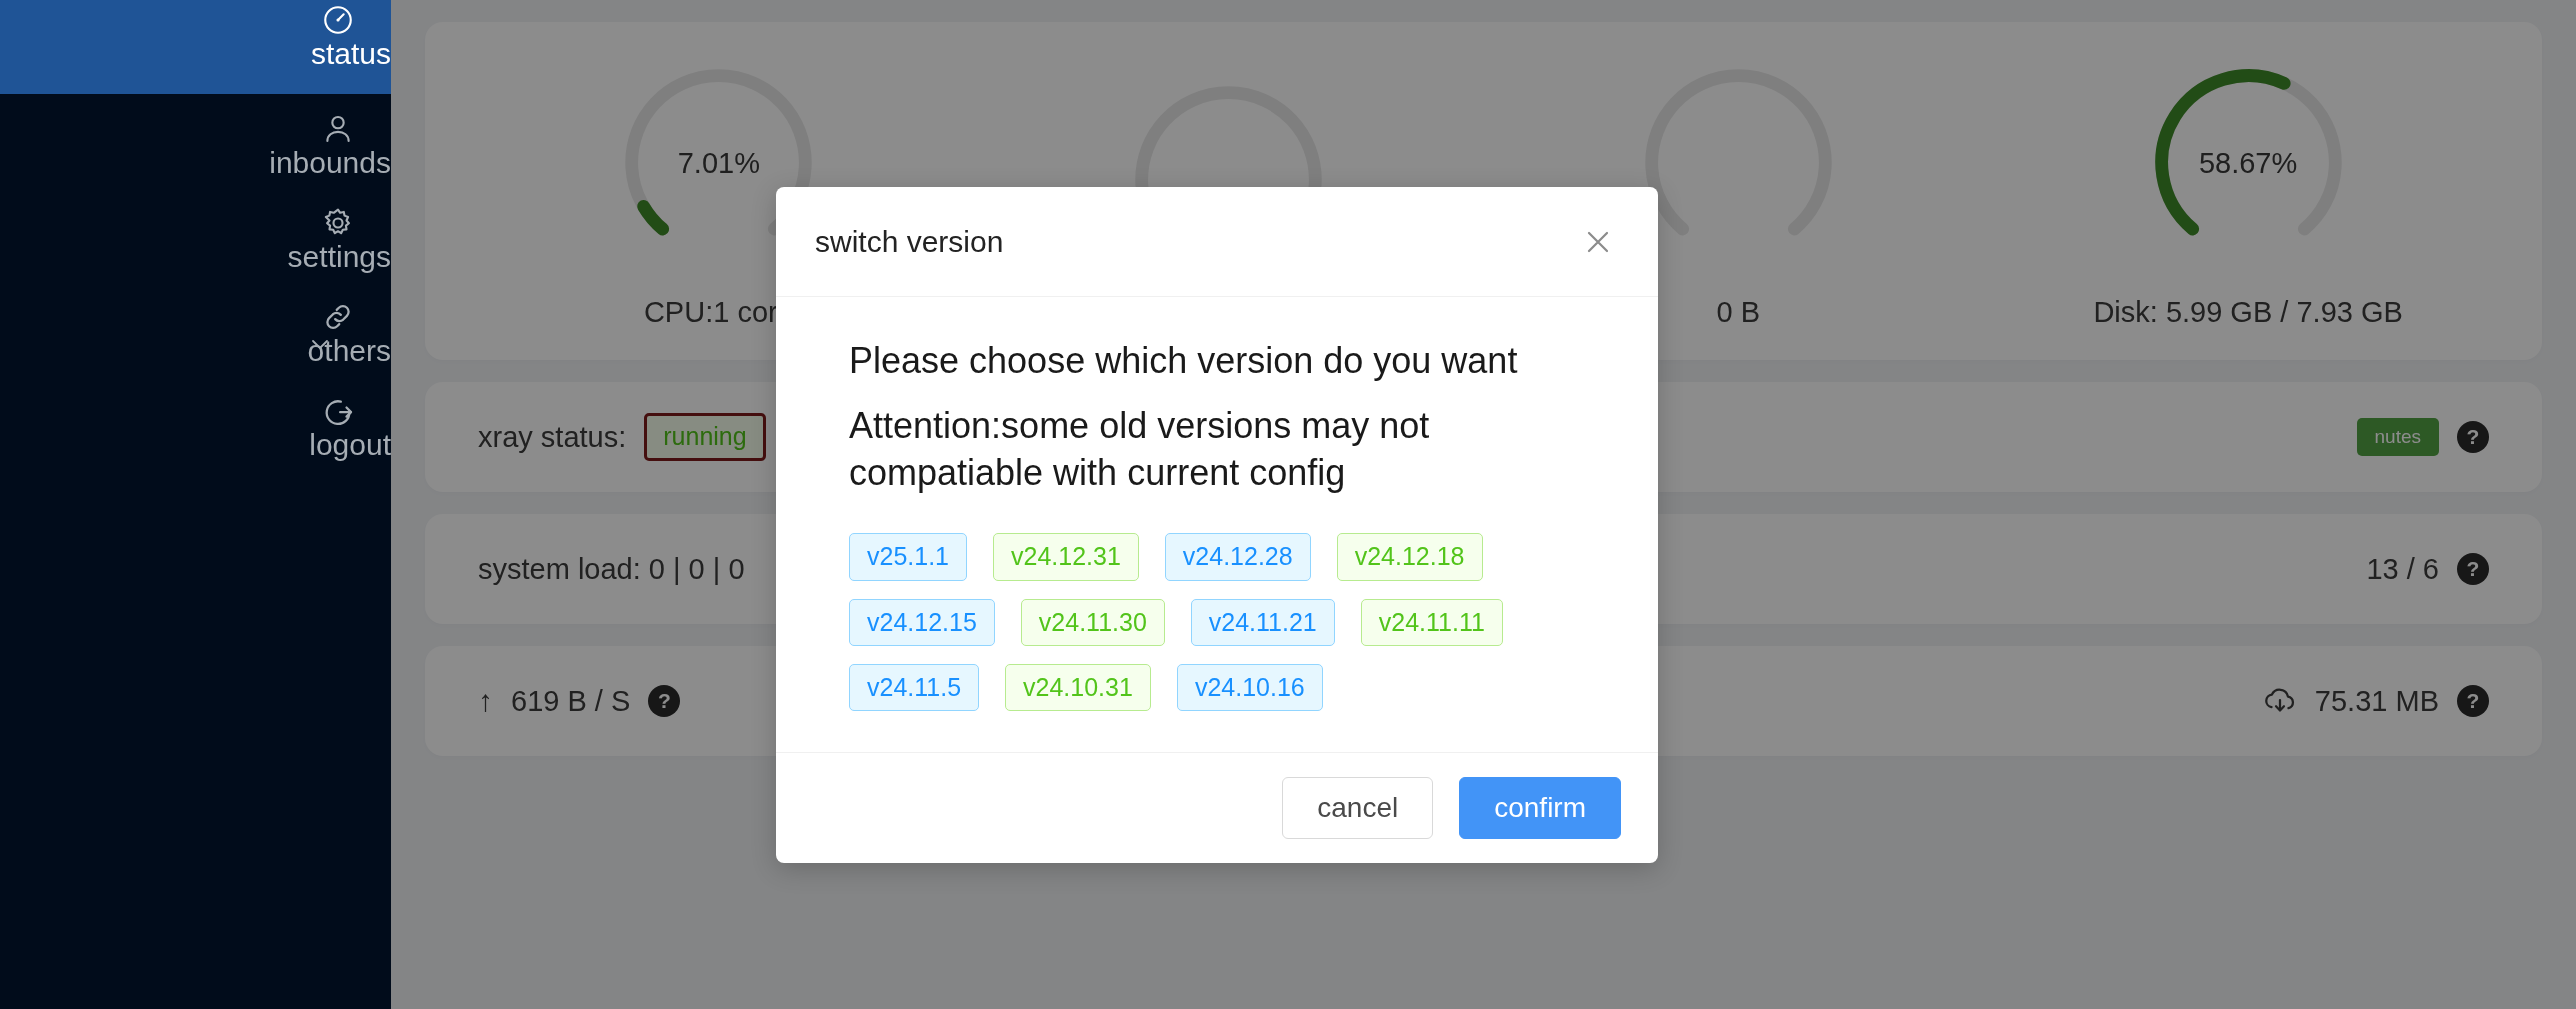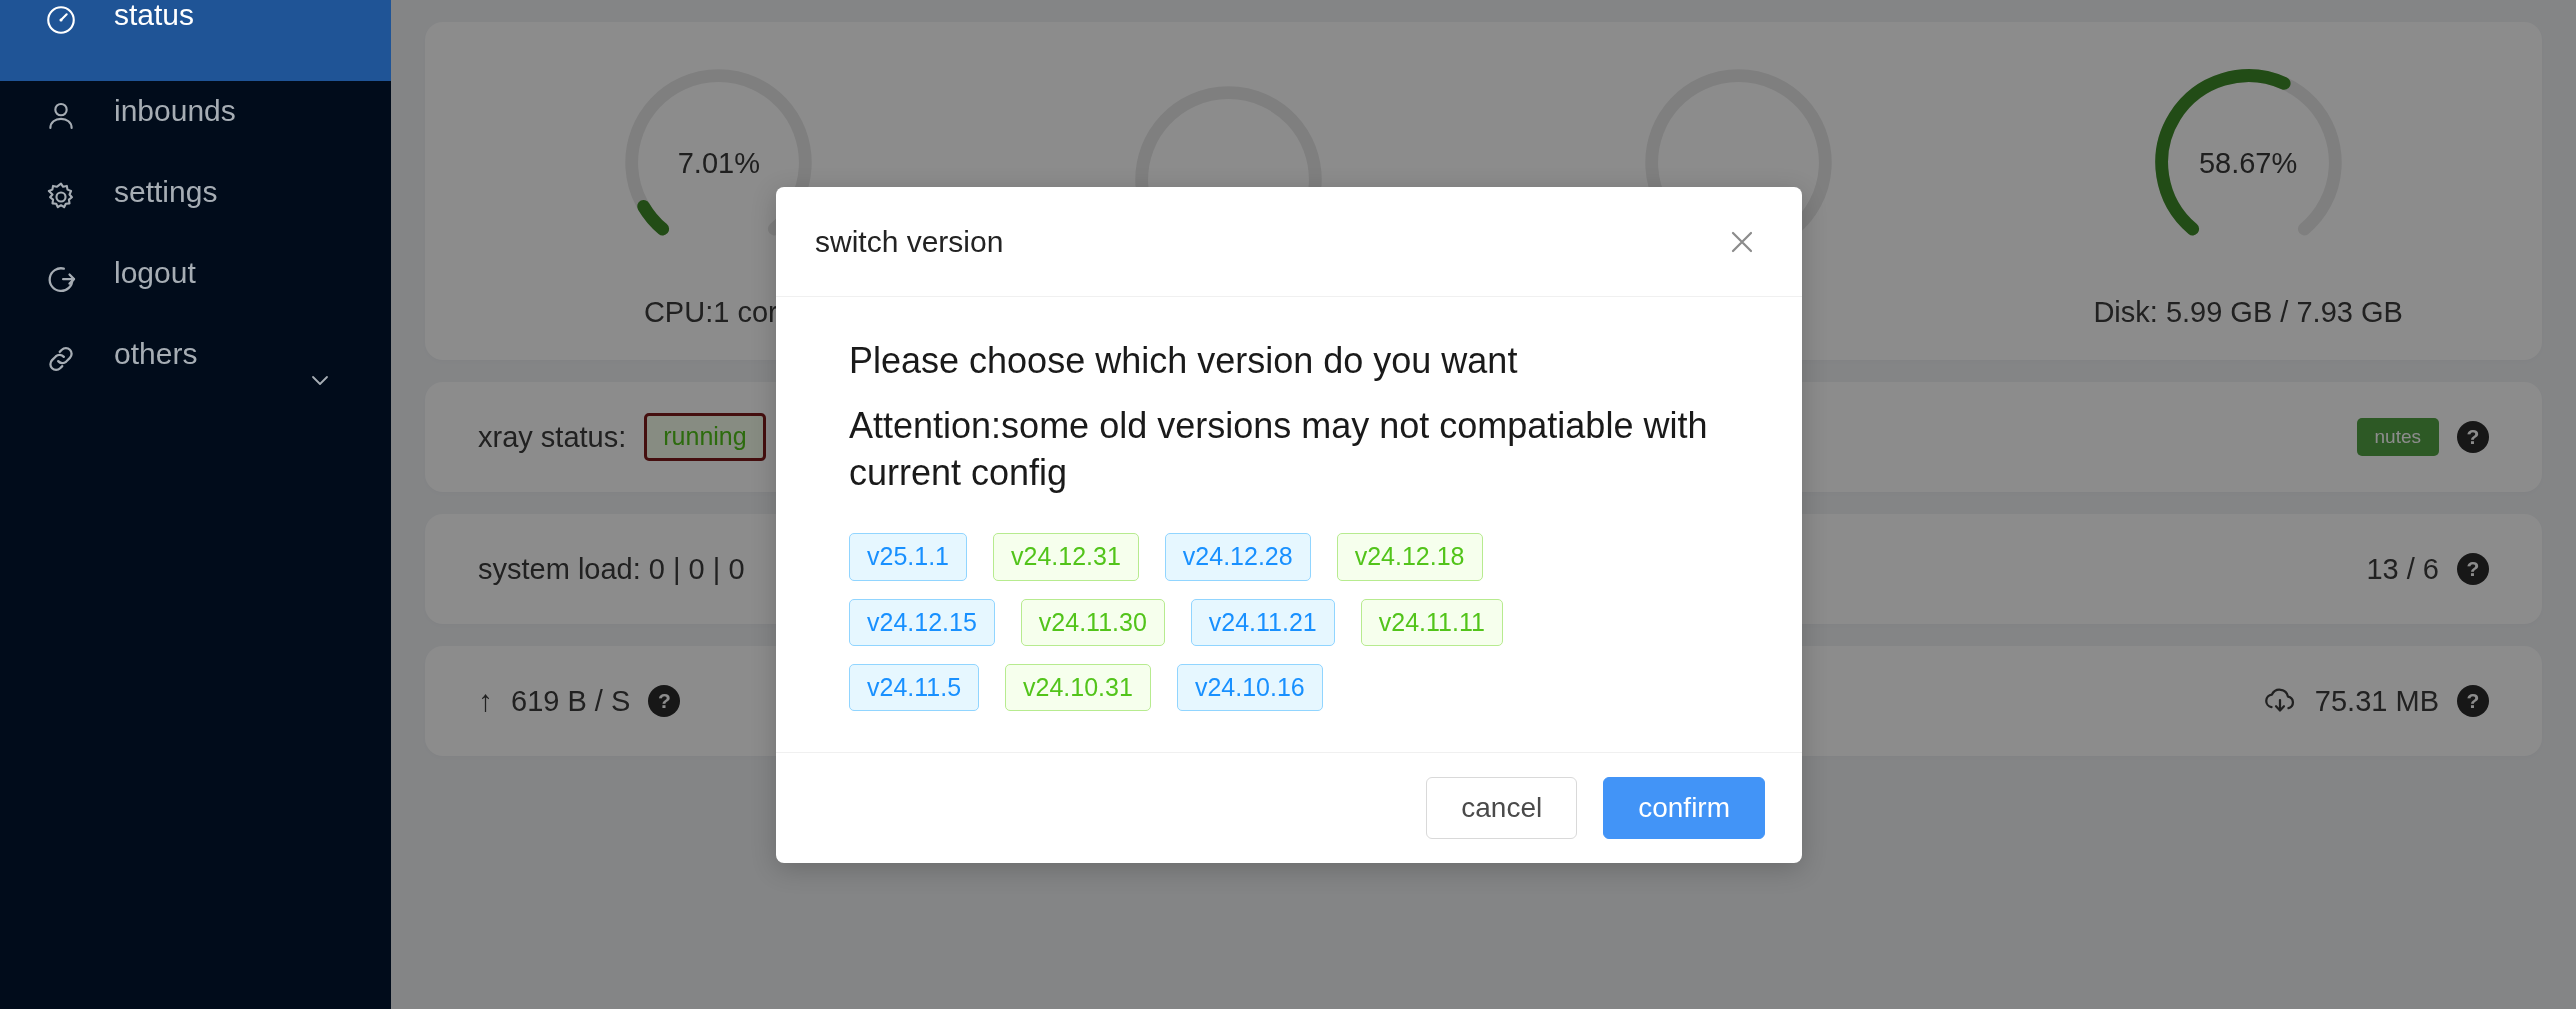--- a/index.html
+++ b/index.html
@@ -25,27 +25,28 @@
     height: 1010px;
     background: #010c1b;
     flex: 0 0 391px;
     padding-top: 0;
     position: relative;
     z-index: 3;
   }
 
   .menu-item {
     display: flex;
-    align-items: flex-start;
-    height: 81px;
+    align-items: flex-end;
+    height: 94px;
     padding-left: 41px;
     color: #a6adb4;
     font-size: 30px;
     cursor: pointer;
     position: relative;
+    flex-direction: column;
   }
   .menu-item.active {
     background: #1f5496;
     color: #ffffff;
   }
   .menu-item .mi-icon {
     width: 39px;
     height: 39px;
     margin-right: 34px;
     display: inline-flex;
@@ -179,21 +180,21 @@
     inset: 0;
     left: 391px;
     background: rgba(0,0,0,0.45);
     z-index: 10;
   }
 
   .modal {
     position: absolute;
     left: 776px;
     top: 187px;
-    width: 1026px;
+    width: 882px;
     background: #ffffff;
     border-radius: 8px;
     box-shadow: 0 6px 26px rgba(0,0,0,0.20);
     z-index: 20;
     overflow: hidden;
   }
 
   .modal-header {
     height: 110px;
     display: flex;
@@ -309,41 +310,41 @@
         <span class="mi-icon">
           <svg viewBox="0 0 24 24" fill="none" stroke="currentColor" stroke-width="1.5" stroke-linejoin="round">
             <circle cx="12" cy="12" r="3.2"></circle>
             <path d="M12 2.6l1.5 2.2 2.6-.6.5 2.6 2.5 1-1.1 2.4 1.7 2-2.1 1.7.4 2.6-2.6.3-1.2 2.4-2.2-1.4-2.2 1.4-1.2-2.4-2.6-.3.4-2.6-2.1-1.7 1.7-2L3.4 7.8l2.5-1 .5-2.6 2.6.6z"></path>
           </svg>
         </span>
         <span class="mi-label">settings</span>
       </div>
       <div class="menu-item">
         <span class="mi-icon">
+          <svg viewBox="0 0 24 24" fill="none" stroke="currentColor" stroke-width="1.6" stroke-linecap="round">
+            <path d="M10 13.5a4 4 0 0 0 5.7.3l2.6-2.6a4 4 0 0 0-5.7-5.7l-1.5 1.5"></path>
+            <path d="M14 10.5a4 4 0 0 0-5.7-.3l-2.6 2.6a4 4 0 0 0 5.7 5.7l1.5-1.5"></path>
+          </svg>
+        </span>
+        <span class="mi-label">others</span>
+        <span class="mi-caret">
+          <svg viewBox="0 0 24 24" fill="none" stroke="currentColor" stroke-width="1.8" stroke-linecap="round" stroke-linejoin="round">
+            <path d="M5 9l7 7 7-7"></path>
+          </svg>
+        </span>
+      </div>
+      <div class="menu-item">
+        <span class="mi-icon">
           <svg viewBox="0 0 24 24" fill="none" stroke="currentColor" stroke-width="1.6" stroke-linecap="round" stroke-linejoin="round">
             <path d="M14 5.4A8 8 0 1 0 20 13"></path>
             <path d="M13.5 12.8H21"></path>
             <path d="M18 9.5l3.2 3.3L18 16"></path>
           </svg>
         </span>
         <span class="mi-label">logout</span>
-      </div>
-      <div class="menu-item">
-        <span class="mi-icon">
-          <svg viewBox="0 0 24 24" fill="none" stroke="currentColor" stroke-width="1.6" stroke-linecap="round">
-            <path d="M10 13.5a4 4 0 0 0 5.7.3l2.6-2.6a4 4 0 0 0-5.7-5.7l-1.5 1.5"></path>
-            <path d="M14 10.5a4 4 0 0 0-5.7-.3l-2.6 2.6a4 4 0 0 0 5.7 5.7l1.5-1.5"></path>
-          </svg>
-        </span>
-        <span class="mi-label">others</span>
-        <span class="mi-caret">
-          <svg viewBox="0 0 24 24" fill="none" stroke="currentColor" stroke-width="1.8" stroke-linecap="round" stroke-linejoin="round">
-            <path d="M5 9l7 7 7-7"></path>
-          </svg>
-        </span>
       </div>
     </nav>
 
   <main class="main">
 
     <section class="card gauges-card" id="gauges">
         <div class="gauge-block">
           <div class="gauge-ring">
             <svg viewBox="0 0 222 222">
       <path d="M 54.43 178.41 A 88 88 0 1 1 167.57 178.41" fill="none" stroke="#e8e8e8" stroke-width="13" stroke-linecap="round"></path>

